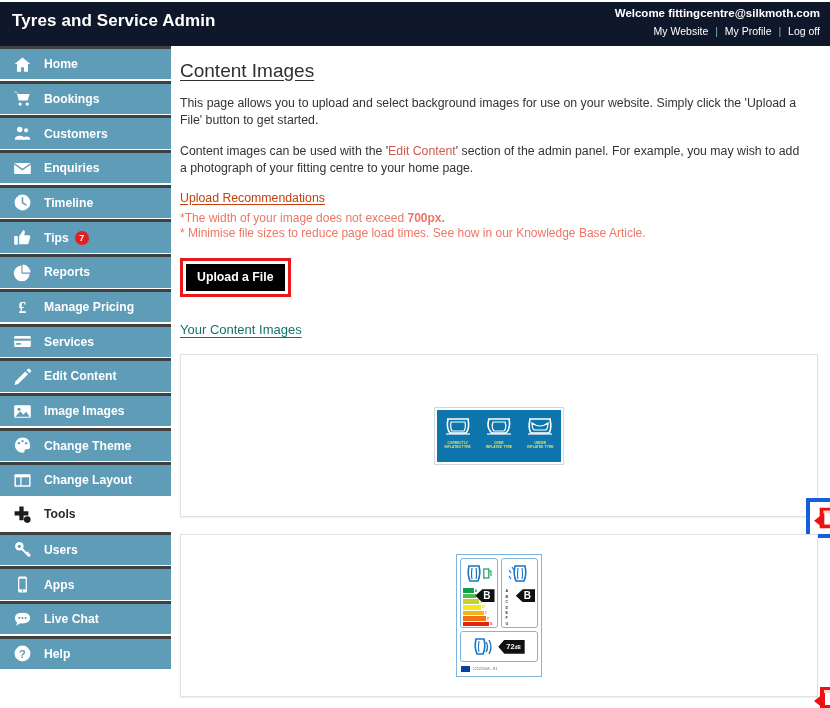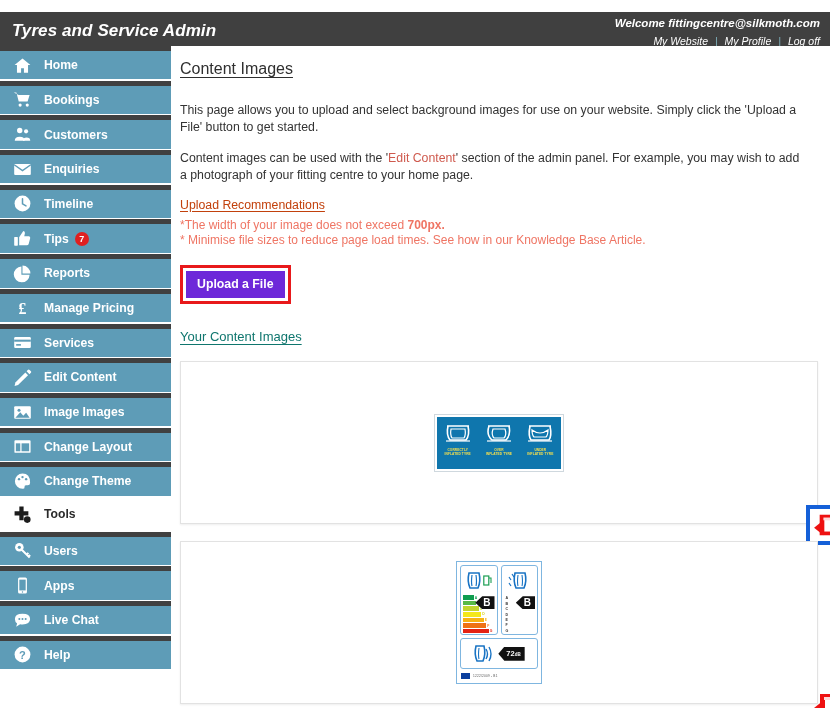--- a/index.html
+++ b/index.html
@@ -6,25 +6,24 @@
   html, body {
     margin: 0; padding: 0;
     width: 830px; height: 708px;
     overflow: hidden;
     background: #ffffff;
     font-family: "Liberation Sans", sans-serif;
   }
 
   
   #topbar {
-    position: absolute; top: 12px; left: 0;
+    position: absolute; top: 2px; left: 0;
     width: 830px; height: 46px;
-    background: #404040;
+    background: #0f172a;
     color: #ffffff;
-    font-style: italic;
   }
   #app-title {
     position: absolute; left: 12px; top: 9px;
     font-size: 17px; font-weight: bold;
     letter-spacing: .1px;
     color: #ffffff;
   }
   #welcome-line {
     position: absolute; right: 10px; top: 5px;
     font-size: 11.5px; font-weight: bold;
@@ -49,21 +48,21 @@
     overflow: hidden;
   }
   .nav-item {
     position: relative;
     height: 33.4px;
     margin-bottom: 1.3px;
     background: #5e9cb7;
     color: #ffffff;
     display: flex; align-items: center;
     cursor: pointer;
-    border-top: 5px solid #404040;
+    border-top: 3px solid #404040;
   }
   .nav-item.active {
     background: #ffffff;
     color: #2a2a2a;
     border-top: 1px solid #ffffff;
   }
   .nav-icon {
     width: 44px; min-width: 44px;
     display: flex; align-items: center; justify-content: center;
   }
@@ -85,22 +84,22 @@
 
   
   #main {
     position: absolute; left: 171px; top: 46px;
     width: 659px; height: 662px;
     background: #ffffff;
     padding: 14px 12px 0 9px;
     overflow: hidden;
   }
   h1#page-title {
-    margin: 0 0 24px 0;
-    font-size: 16px; font-weight: normal;
+    margin: 0 0 13px 0;
+    font-size: 19px; font-weight: normal;
     color: #2f2f2f;
     text-decoration: underline;
     text-underline-offset: 3px;
   }
   p.body-para {
     margin: 0 0 14px 0;
     font-size: 12.3px; line-height: 17px;
     color: #333333;
     max-width: 628px;
   }
@@ -124,21 +123,21 @@
   
   #upload-wrap {
     position: relative;
     display: inline-block;
     margin-top: 17px;
     padding: 3px;
     border: 3px solid #e8191b;
   }
   #upload-button {
     display: block;
-    background: #6d28d9;
+    background: #000000;
     color: #ffffff;
     border: none;
     font-family: "Liberation Sans", sans-serif;
     font-size: 12.3px; font-weight: bold;
     padding: 7px 11px 8px 11px;
     cursor: pointer;
     line-height: 1;
   }
 
   h2#gallery-title {
@@ -403,37 +402,37 @@
           <rect x="1.5" y="4" width="21" height="16" rx="1.4"></rect>
           <circle cx="7.6" cy="9.2" r="1.9" fill="#5e9cb7"></circle>
           <path d="M3 18.5 L9.2 11.8 L13 16 L16.6 12.4 L21 18.5 Z" fill="#5e9cb7"></path>
         </svg>
       </span>
       <span class="nav-label">Image Images</span>
     </div>
     <div class="nav-item">
       <span class="nav-icon">
         <svg width="19" height="19" viewBox="0 0 24 24" fill="#ffffff">
-          <rect x="1.8" y="4" width="20.4" height="16" rx="1.2"></rect>
-          <rect x="3.6" y="8" width="5.6" height="10" fill="#5e9cb7"></rect>
-          <rect x="10.8" y="8" width="9.6" height="10" fill="#5e9cb7"></rect>
-        </svg>
-      </span>
-      <span class="nav-label">Change Layout</span>
-    </div>
-    <div class="nav-item">
-      <span class="nav-icon">
-        <svg width="19" height="19" viewBox="0 0 24 24" fill="#ffffff">
           <path d="M12 2 a9.6 9.6 0 0 0 0 19.2 q3 0 2.6-2.4 q-0.4-2 1.8-2 h2.2 q3 0 3-3.2 Q21.6 2 12 2 Z"></path>
           <circle cx="7.6" cy="9" r="1.5" fill="#5e9cb7"></circle>
           <circle cx="12" cy="6.4" r="1.5" fill="#5e9cb7"></circle>
           <circle cx="16.6" cy="9" r="1.5" fill="#5e9cb7"></circle>
         </svg>
       </span>
       <span class="nav-label">Change Theme</span>
+    </div>
+    <div class="nav-item">
+      <span class="nav-icon">
+        <svg width="19" height="19" viewBox="0 0 24 24" fill="#ffffff">
+          <rect x="1.8" y="4" width="20.4" height="16" rx="1.2"></rect>
+          <rect x="3.6" y="8" width="5.6" height="10" fill="#5e9cb7"></rect>
+          <rect x="10.8" y="8" width="9.6" height="10" fill="#5e9cb7"></rect>
+        </svg>
+      </span>
+      <span class="nav-label">Change Layout</span>
     </div>
     <div class="nav-item active">
       <span class="nav-icon">
         <svg width="19" height="19" viewBox="0 0 24 24" fill="#1c1c1c">
           <path d="M2 8 h6 V2 h5.4 v6 h6 v5.4 h-6 v6 H8 v-6 H2 Z"></path>
           <circle cx="18" cy="18.4" r="4.2"></circle>
         </svg>
       </span>
       <span class="nav-label">Tools</span>
     </div>

